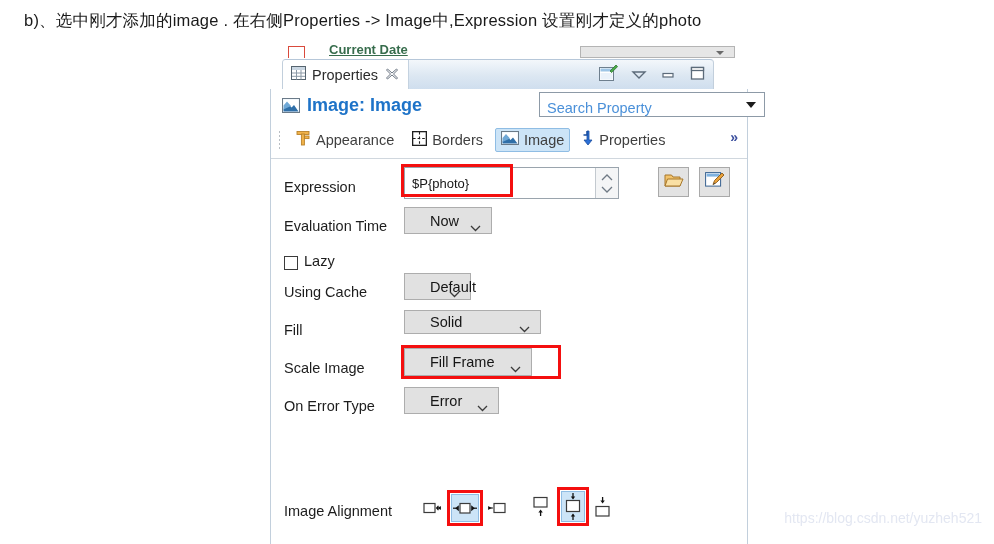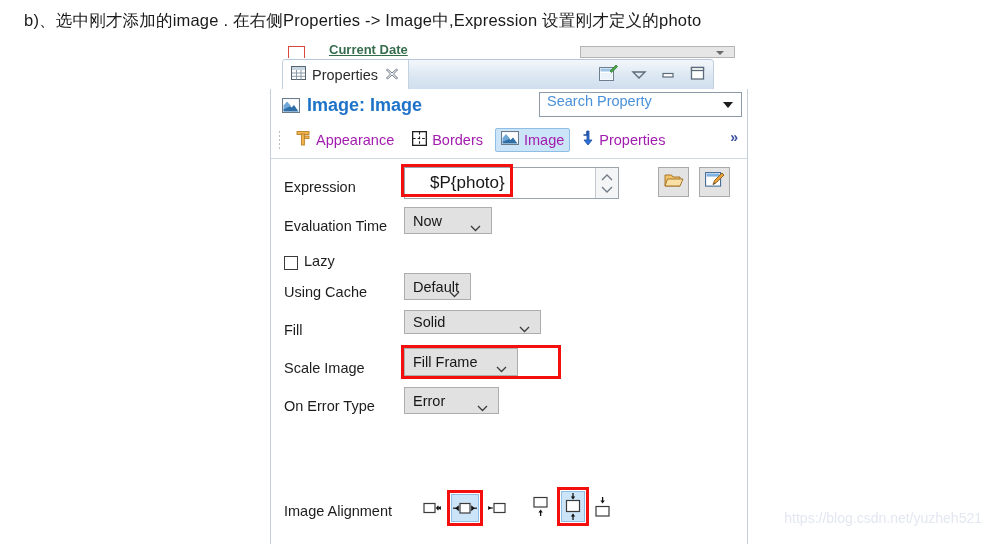--- a/index.html
+++ b/index.html
@@ -156,27 +156,27 @@
   .vhead .vtitle {
     font-size: 18px;
     font-weight: bold;
     color: #1e73c8;
     white-space: nowrap;
   }
   .searchbox {
     position: absolute;
     left: 268px;
     top: 3px;
-    width: 203px;
+    width: 226px;
     height: 25px;
     background: #ffffff;
     border: 1px solid #8d9aa7;
     box-sizing: border-box;
     display: flex;
-    align-items: flex-start;
+    align-items: flex-end;
   }
   .searchbox .sptext {
     font-size: 14.5px;
     color: #4a90d9;
     padding-left: 7px;
     white-space: nowrap;
   }
   .searchbox .sarrow {
     position: absolute;
     right: 8px;
@@ -221,21 +221,21 @@
   }
   .itab {
     display: flex;
     align-items: center;
     gap: 5px;
     padding: 3px 6px;
     border-radius: 2px;
     margin-right: 6px;
     white-space: nowrap;
   }
-  .itab .lbl { font-size: 14.5px; color: #a21caf; }
+  .itab .lbl { font-size: 14.5px; color: #404040; }
   .itab.sel {
     background: #cce4f7;
     border: 1px solid #8fbde4;
     padding: 2px 5px;
   }
   .chev {
     position: absolute;
     right: 9px;
     top: 7px;
     font-size: 14px;
@@ -251,23 +251,23 @@
 
   .textfield {
     position: absolute;
     background: #ffffff;
     border: 1px solid #9aa4ad;
     box-sizing: border-box;
     display: flex;
     align-items: center;
   }
   .textfield .tv {
-    font-size: 17px;
+    font-size: 13px;
     color: #161616;
-    padding-left: 25px;
+    padding-left: 7px;
     white-space: nowrap;
   }
   .spin {
     position: absolute;
     right: 0;
     top: 0;
     bottom: 0;
     width: 22px;
     border-left: 1px solid #c3c9cf;
     background: #f4f5f6;
@@ -282,21 +282,21 @@
     position: absolute;
     background: #e1e1e1;
     border: 1px solid #adadad;
     box-sizing: border-box;
     display: flex;
     align-items: center;
   }
   .combo .cv {
     font-size: 14.5px;
     color: #161616;
-    padding-left: 8px;
+    padding-left: 25px;
     white-space: nowrap;
   }
   .combo .carrow {
     position: absolute;
     right: 10px;
     top: 50%;
     margin-top: -3px;
   }
 
   .btn {
@@ -540,21 +540,21 @@
     <div class="combo" style="left:133px; top:188px; width:137px; height:24px;">
       <span class="cv">Solid</span>
       <span class="carrow">
         <svg width="11" height="7" viewBox="0 0 11 7">
             <path d="M1 1 L5.5 5.5 L10 1" fill="none" stroke="#3b3b3b" stroke-width="1.3"></path>
           </svg>
       </span>
     </div>
 
     <div class="flabel" style="left:13px; top:238px;">Scale Image</div>
-    <div class="combo" style="left:133px; top:226px; width:114px; height:28px;align-items:center;">
+    <div class="combo" style="left:133px; top:226px; width:128px; height:28px;align-items:center;">
       <span class="cv">Fill Frame</span>
       <span class="carrow">
         <svg width="11" height="7" viewBox="0 0 11 7">
             <path d="M1 1 L5.5 5.5 L10 1" fill="none" stroke="#3b3b3b" stroke-width="1.3"></path>
           </svg>
       </span>
     </div>
     <div class="hl" style="left:130px; top:223px; width:160px; height:34px;"></div>
 
     <div class="flabel" style="left:13px; top:276px;">On Error Type</div>

